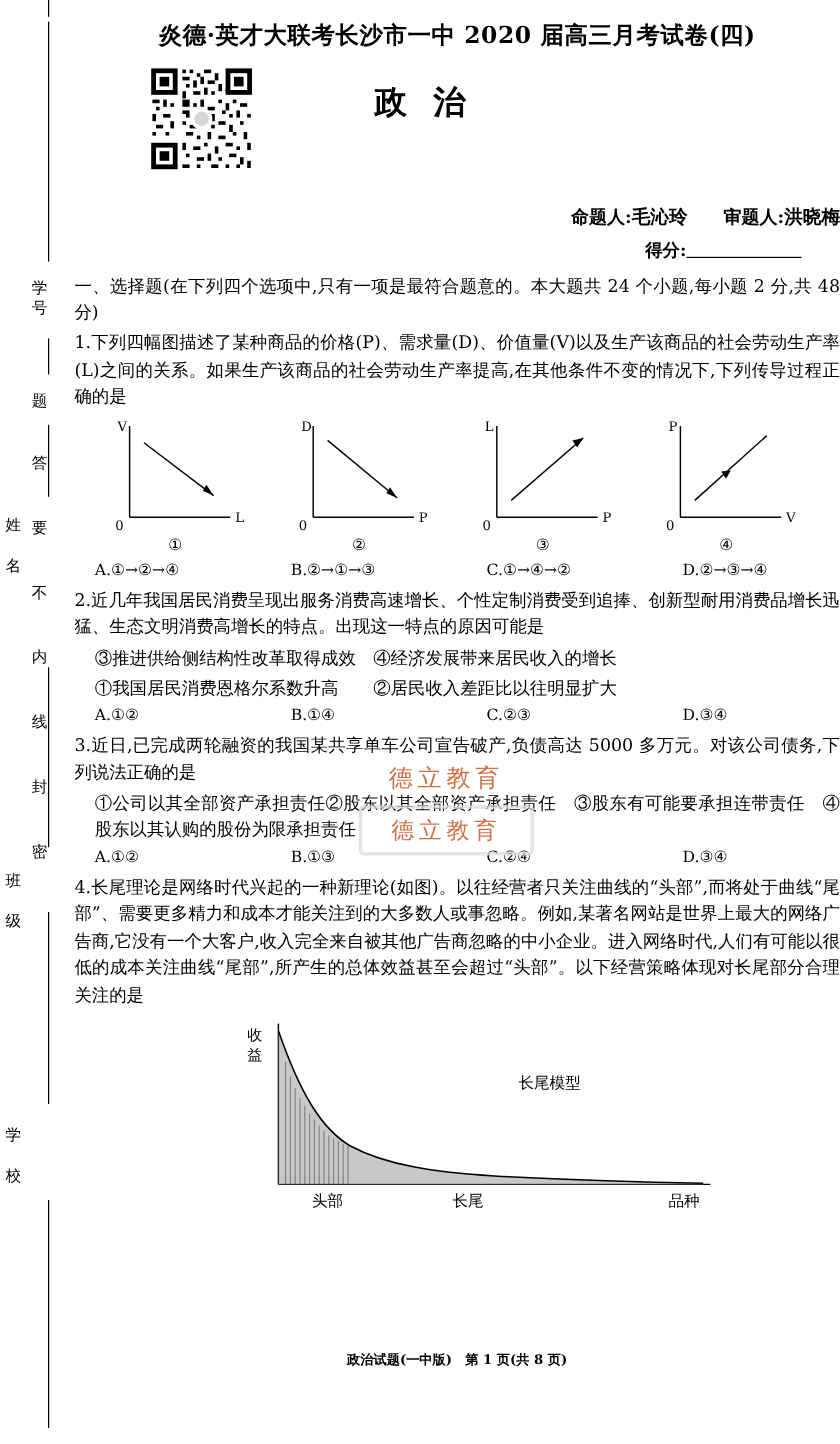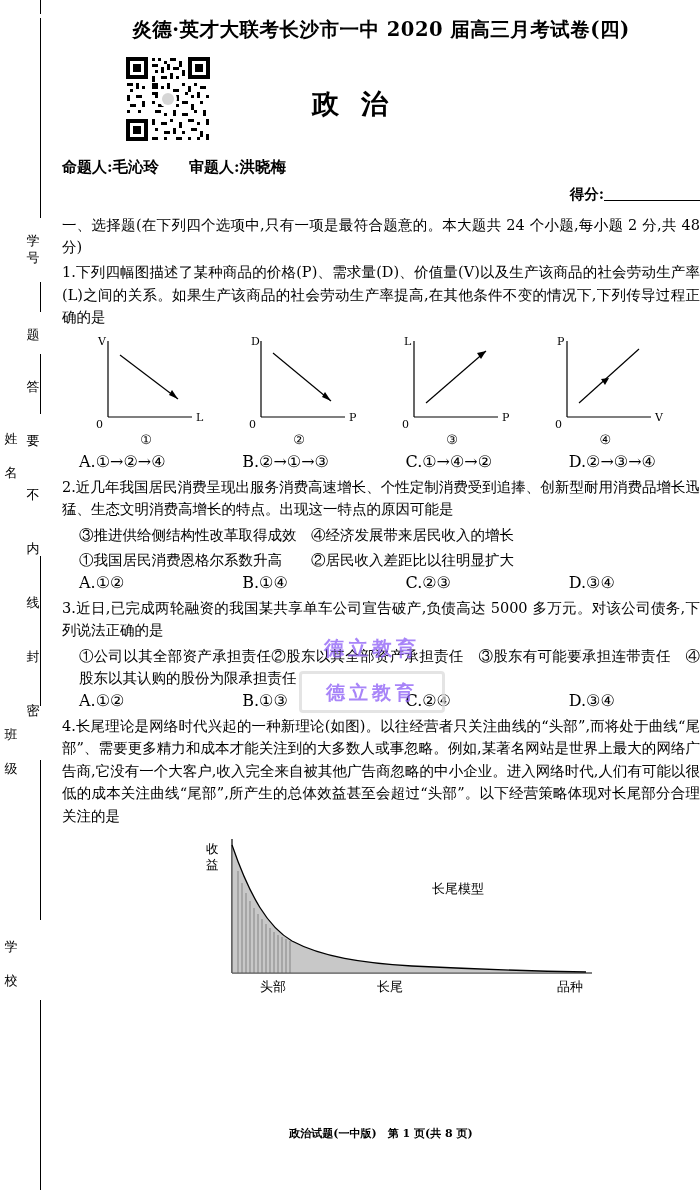--- a/index.html
+++ b/index.html
@@ -68,49 +68,50 @@
   .qr {
     position: absolute;
     left: 62px;
     top: 0;
     width: 88px;
     height: 88px;
   }
   .subject {
     position: absolute;
     left: 250px;
-    top: 31px;
+    top: 12px;
     font-size: 27px;
     font-weight: bold;
     letter-spacing: 22px;
   }
 
   .scope {
     text-align: center;
     font-size: 14.5px;
     font-weight: bold;
     margin-top: 16px;
   }
   .makers {
-    text-align: left;
+    text-align: right;
     font-size: 15px;
     font-weight: bold;
-    margin-top: 10px;
+    margin-top: 24px;
   }
   .makers .nm { font-size: 15.5px; }
   .timing {
     text-align: center;
     font-size: 14px;
     margin-top: 9px;
   }
   .score-line {
     text-align: right;
     font-size: 14.5px;
     font-weight: bold;
     margin-top: 7px;
+    padding-right: 32px;
   }
   .score-line .blank {
     display: inline-block;
     width: 96px;
     border-bottom: 1px solid #000;
     vertical-align: -2px;
   }
 
   .sec-head {
     font-size: 14.5px;
@@ -123,21 +124,21 @@
   .q {
     font-size: 14.5px;
     line-height: 22.5px;
     margin-top: 3px;
     text-align: justify;
   }
   .indent { text-indent: 0; padding-left: 17px; }
   .q-num { }
 
   .opts {
-    font-size: 16px;
+    font-size: 13px;
     line-height: 22px;
     padding-left: 17px;
     display: flex;
     gap: 32px;
   }
   .opts span { display: inline-block; }
   .opts .o { width: 132px; }
 
   
   .figs {
@@ -167,23 +168,23 @@
     margin-top: 4px;
     height: 180px;
   }
 
   .watermark {
     position: absolute;
     left: 205px;
     top: 625px;
     width: 210px;
     height: 95px;
-    color: #8b5cf6;
+    color: #c2410c;
     font-size: 20px;
-    font-weight: bold;
+    font-weight: normal;
     letter-spacing: 4px;
     text-align: center;
     line-height: 46px;
     opacity: 0.75;
     pointer-events: none;
   }
   .watermark .wm-box {
     border: 3px solid #dcdcdc;
     border-radius: 4px;
     width: 140px;

